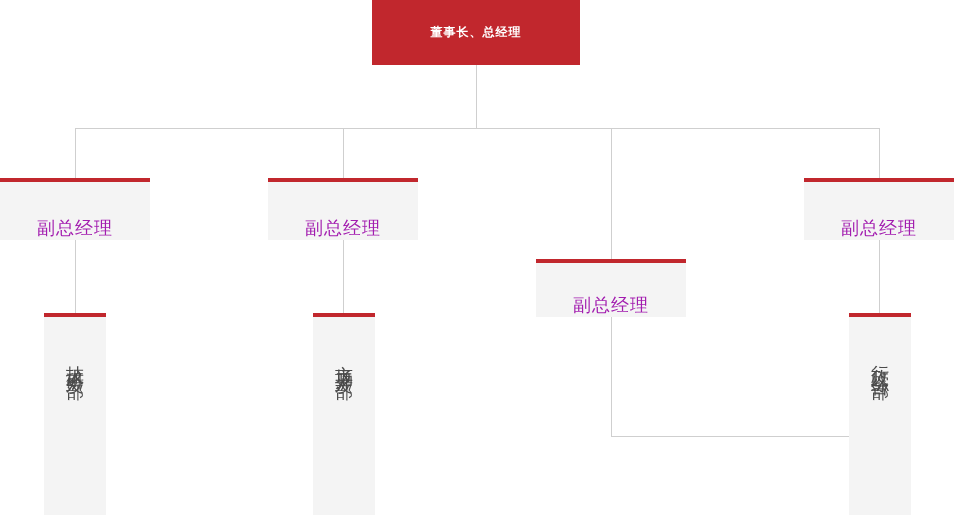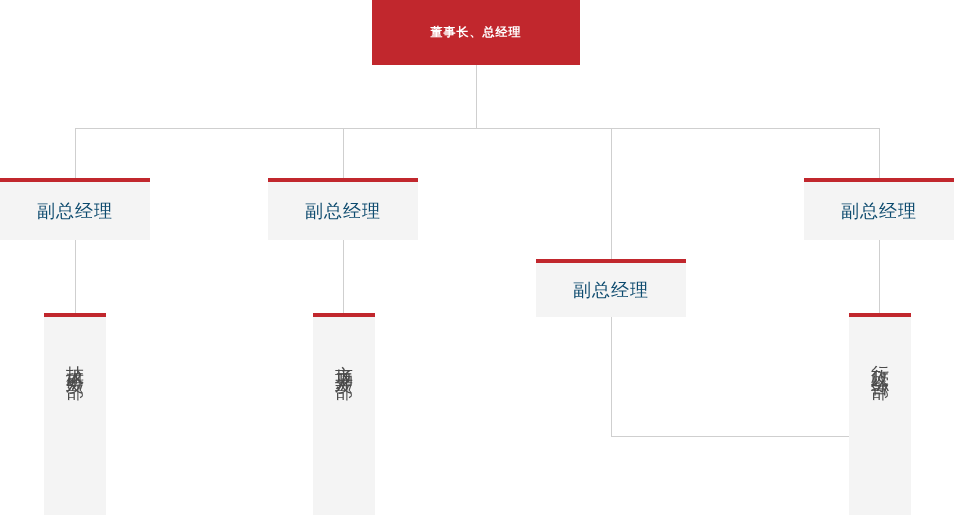--- a/index.html
+++ b/index.html
@@ -33,23 +33,23 @@
     letter-spacing:1px;
     box-sizing:border-box;
     text-align:right;
   }
 
   
   .node-mid{
     position:absolute;
     background:#f4f4f4;
     border-top:4px solid #c1272d;
-    color:#0c4a6e;
+    color:#a21caf;
     display:flex;
-    align-items:center;
+    align-items:flex-end;
     justify-content:center;
     font-size:18px;
     letter-spacing:1px;
     box-sizing:border-box;
   }
 
   
   .node-dept{
     position:absolute;
     background:#f4f4f4;

